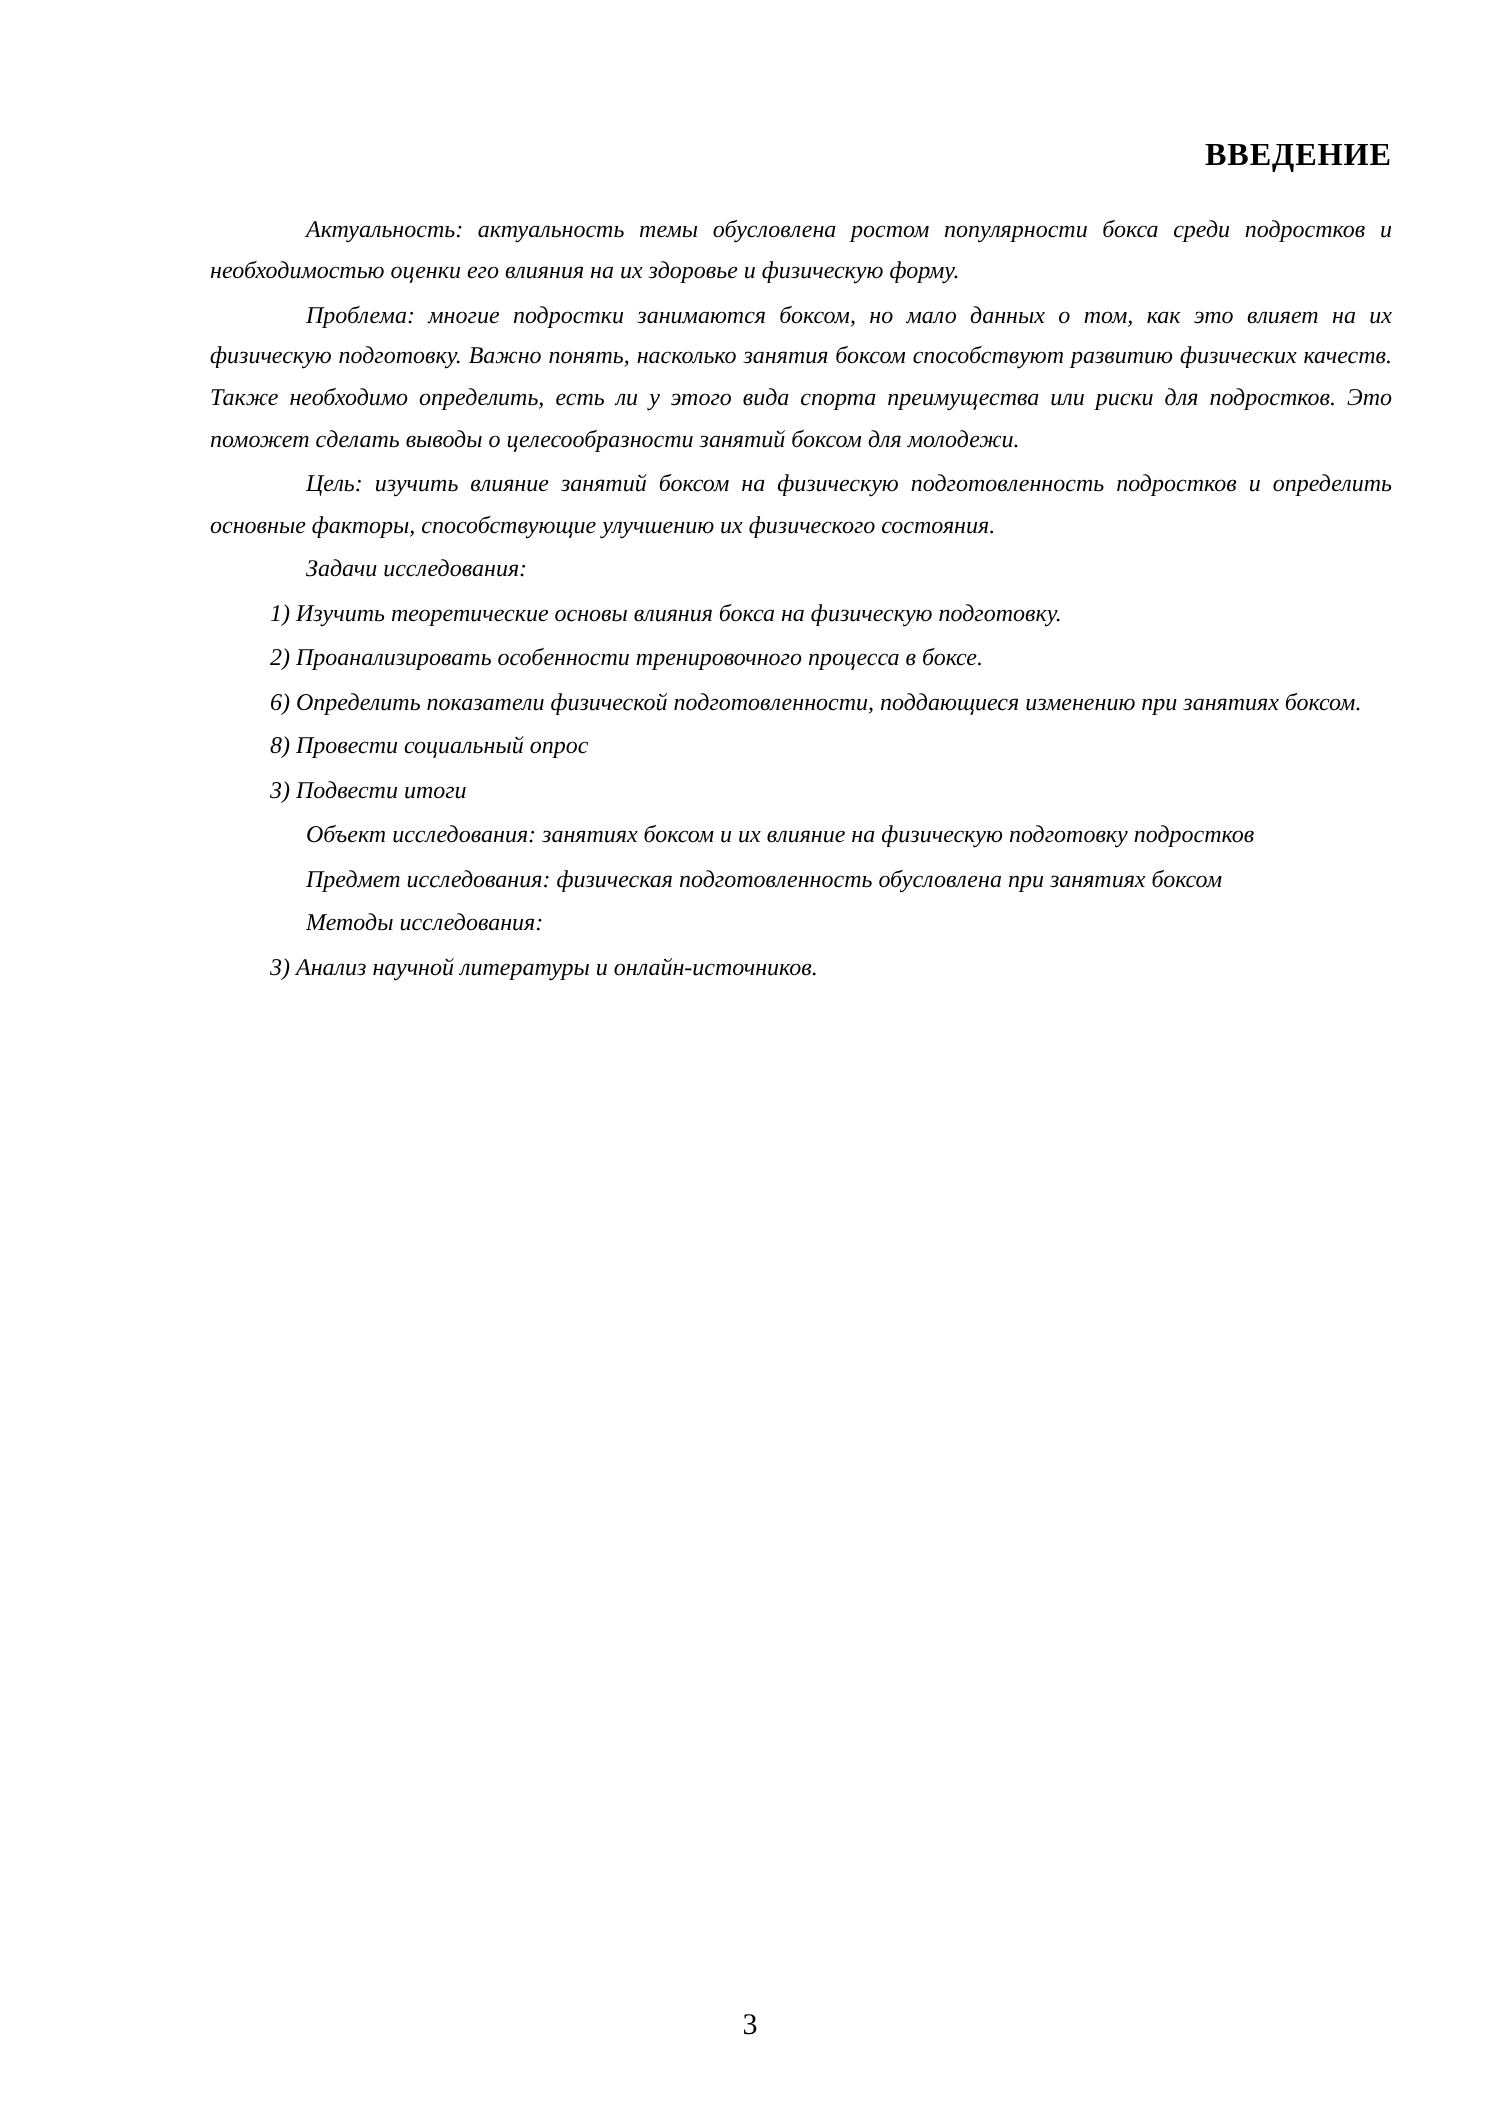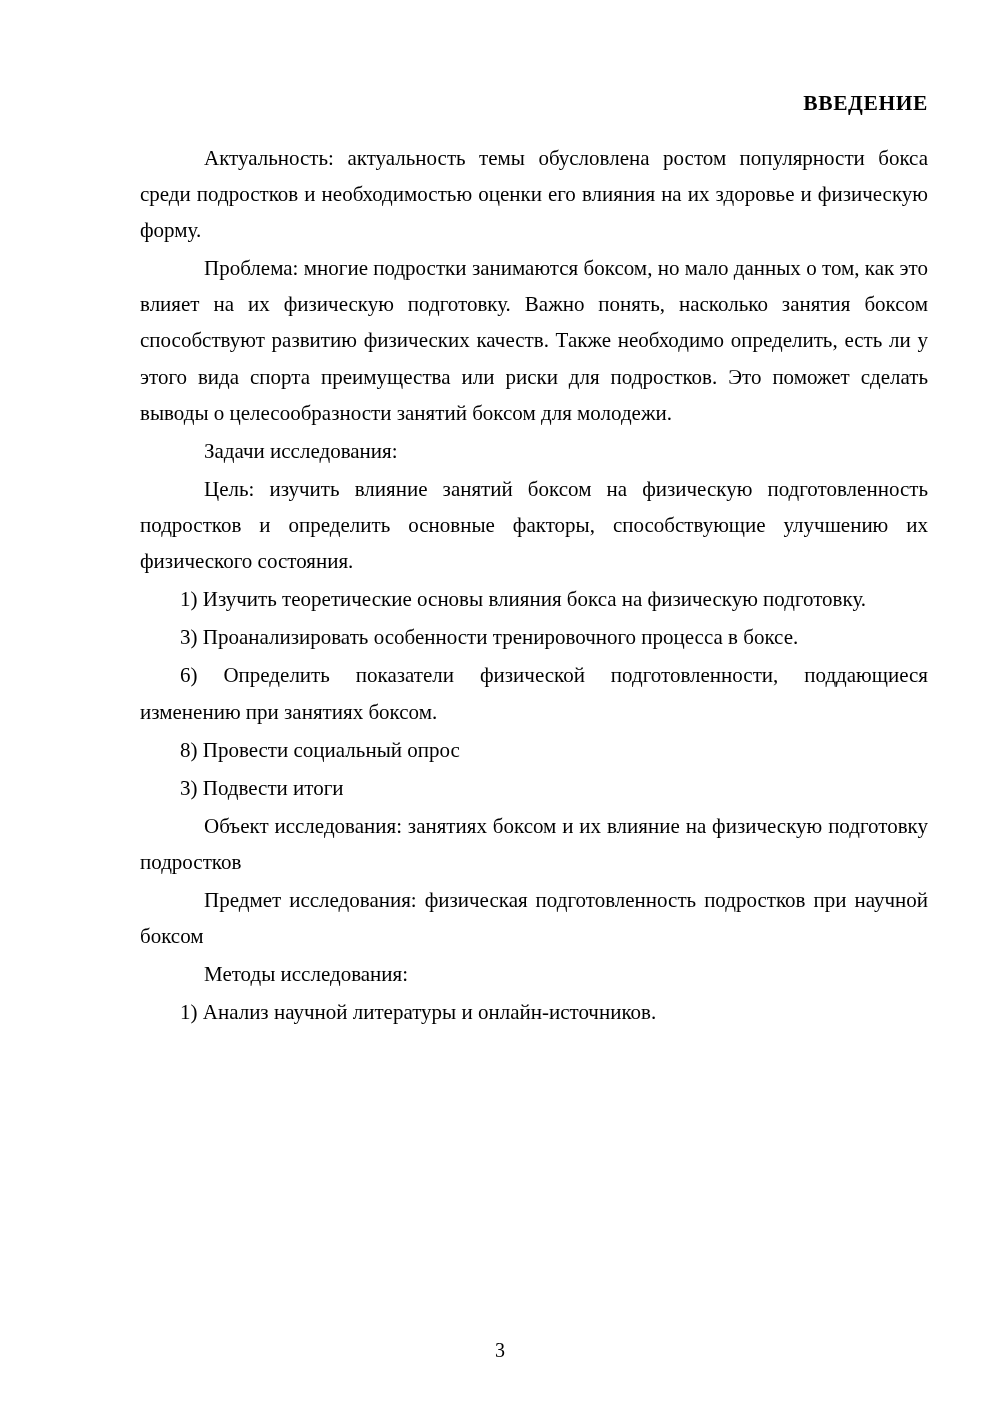--- a/index.html
+++ b/index.html
@@ -24,26 +24,27 @@
   }
   .doc-title {
     text-align: right;
     font-weight: bold;
     font-size: 21.5px;
     letter-spacing: 0.6px;
     margin: 0 0 22px 0;
     line-height: 1.3;
   }
   .para {
-    font-size: 21px;
+    font-size: 16px;
     line-height: 1.72;
     text-align: justify;
     text-justify: inter-word;
     margin: 0 0 2px 0;
     text-indent: 64px;
+    font-style: italic;
   }
   .para.hang {
     text-indent: 40px;
   }
   .para.nojust {
     text-align: left;
   }
   .page-number {
     position: absolute;
     bottom: 52px;
@@ -56,28 +57,28 @@
 </head>
 <body>
 
 <div class="page">
 
   <h1 class="doc-title">ВВЕДЕНИЕ</h1>
 
   <div id="body-content">
       <p class="para">Актуальность: актуальность темы обусловлена ростом популярности бокса среди подростков и необходимостью оценки его влияния на их здоровье и физическую форму.</p>
       <p class="para">Проблема: многие подростки занимаются боксом, но мало данных о том, как это влияет на их физическую подготовку. Важно понять, насколько занятия боксом способствуют развитию физических качеств. Также необходимо определить, есть ли у этого вида спорта преимущества или риски для подростков. Это поможет сделать выводы о целесообразности занятий боксом для молодежи.</p>
+      <p class="para">Цель: изучить влияние занятий боксом на физическую подготовленность подростков и определить основные факторы, способствующие улучшению их физического состояния.</p>
       <p class="para nojust">Задачи исследования:</p>
-      <p class="para">Цель: изучить влияние занятий боксом на физическую подготовленность подростков и определить основные факторы, способствующие улучшению их физического состояния.</p>
       <p class="para hang">1) Изучить теоретические основы влияния бокса на физическую подготовку.</p>
-      <p class="para hang nojust">3) Проанализировать особенности тренировочного процесса в боксе.</p>
+      <p class="para hang nojust">2) Проанализировать особенности тренировочного процесса в боксе.</p>
       <p class="para hang">6) Определить показатели физической подготовленности, поддающиеся изменению при занятиях боксом.</p>
       <p class="para hang nojust">8) Провести социальный опрос</p>
       <p class="para hang nojust">3) Подвести итоги</p>
       <p class="para">Объект исследования: занятиях боксом и их влияние на физическую подготовку подростков</p>
-      <p class="para">Предмет исследования: физическая подготовленность подростков при научной боксом</p>
+      <p class="para">Предмет исследования: физическая подготовленность обусловлена при занятиях боксом</p>
       <p class="para nojust">Методы исследования:</p>
-      <p class="para hang nojust">1) Анализ научной литературы и онлайн-источников.</p>
+      <p class="para hang nojust">3) Анализ научной литературы и онлайн-источников.</p>
     </div>
 
   <div class="page-number">3</div>
 
 </div>
 
 </body></html>

